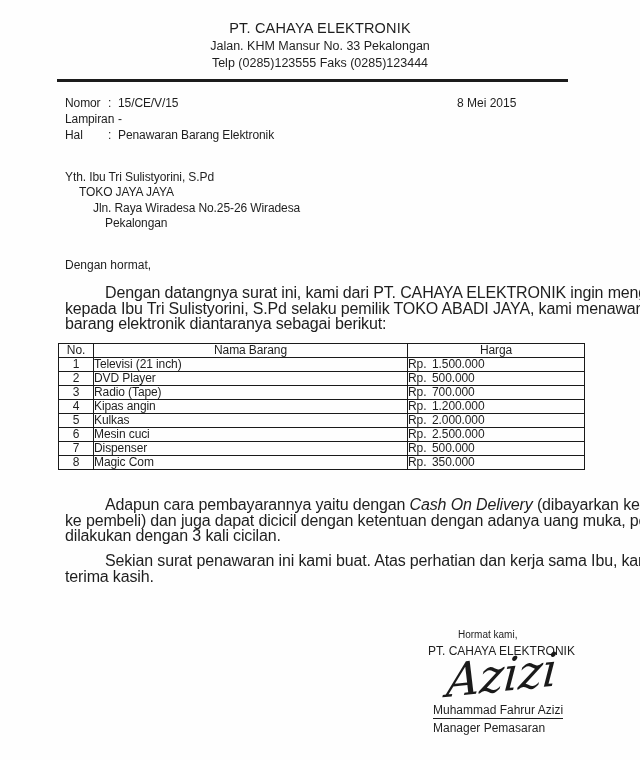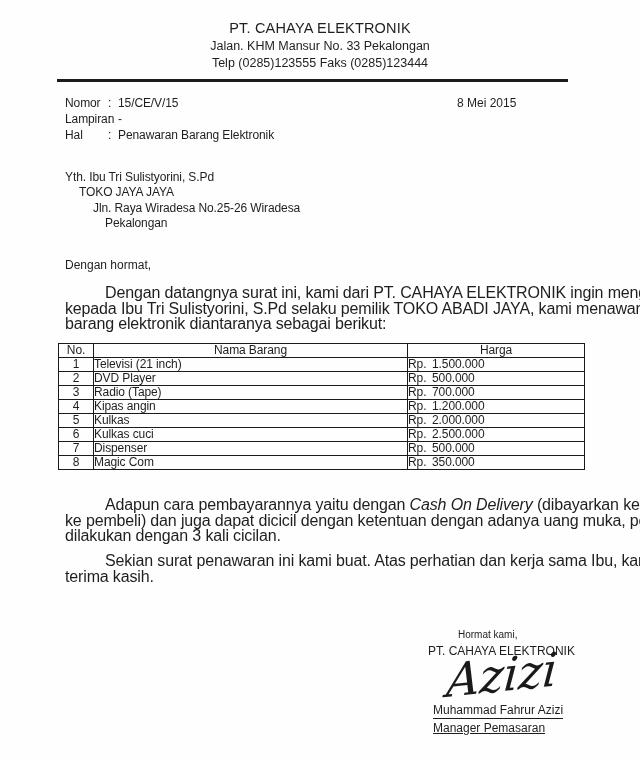--- a/index.html
+++ b/index.html
@@ -68,21 +68,21 @@
   .sig-script {
     position: absolute; top: 648px; left: 432px; width: 140px; height: 56px;
     font-family: "DejaVu Serif", serif; font-style: italic;
     font-size: 46px; line-height: 54px; text-align: center;
     transform: rotate(-6deg) skewX(-10deg); color: #1a1a1a;
   }
   .sig-name {
     position: absolute; top: 703px; left: 433px; font-size: 12px; line-height: 15px;
     border-bottom: 1px solid #1a1a1a; padding-bottom: 0px;
   }
-  .sig-title { position: absolute; top: 721px; left: 433px; font-size: 12px; line-height: 15px; text-decoration: underline; }
+  .sig-title { position: absolute; top: 721px; left: 433px; font-size: 12px; line-height: 15px; }
 </style>
 </head>
 <body>
 
 <div class="page">
 
   <div class="letterhead">
     <div class="lh-company">PT. CAHAYA ELEKTRONIK</div>
     <div class="lh-line">Jalan. KHM Mansur No. 33 Pekalongan</div>
     <div class="lh-line">Telp (0285)123555 Faks (0285)123444</div>
@@ -155,21 +155,21 @@
           <td class="c-name">Kipas angin</td>
           <td class="c-price"><span class="cur">Rp.</span><span>1.200.000</span></td>
         </tr>
       <tr>
           <td class="c-no">5</td>
           <td class="c-name">Kulkas</td>
           <td class="c-price"><span class="cur">Rp.</span><span>2.000.000</span></td>
         </tr>
       <tr>
           <td class="c-no">6</td>
-          <td class="c-name">Kulkas cuci</td>
+          <td class="c-name">Mesin cuci</td>
           <td class="c-price"><span class="cur">Rp.</span><span>2.500.000</span></td>
         </tr>
       <tr>
           <td class="c-no">7</td>
           <td class="c-name">Dispenser</td>
           <td class="c-price"><span class="cur">Rp.</span><span>500.000</span></td>
         </tr>
       <tr>
           <td class="c-no">8</td>
           <td class="c-name">Magic Com</td>

